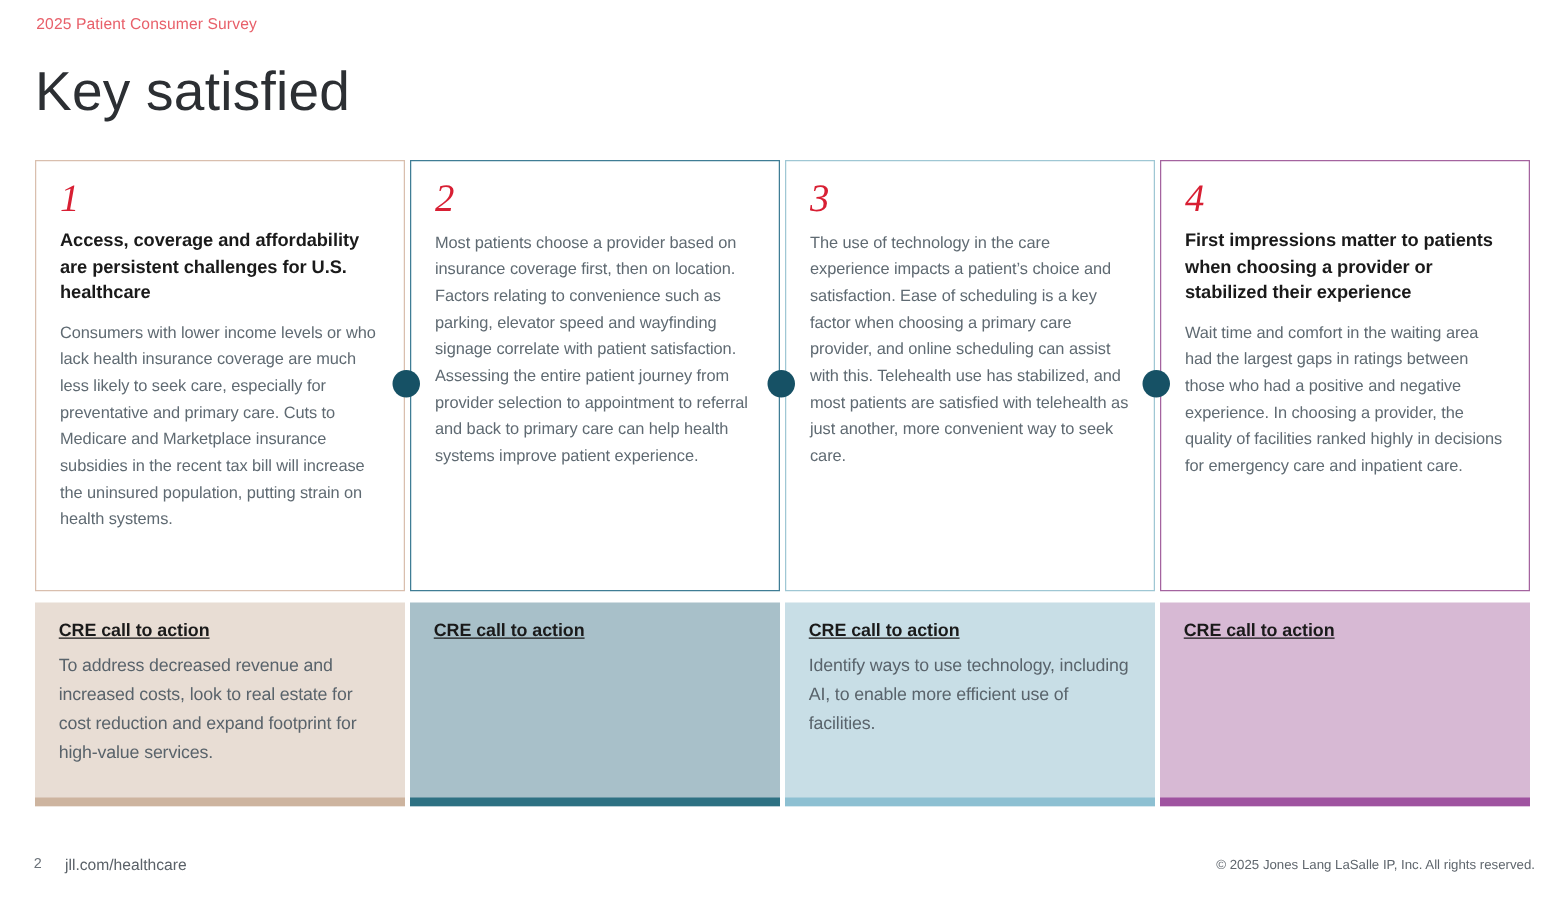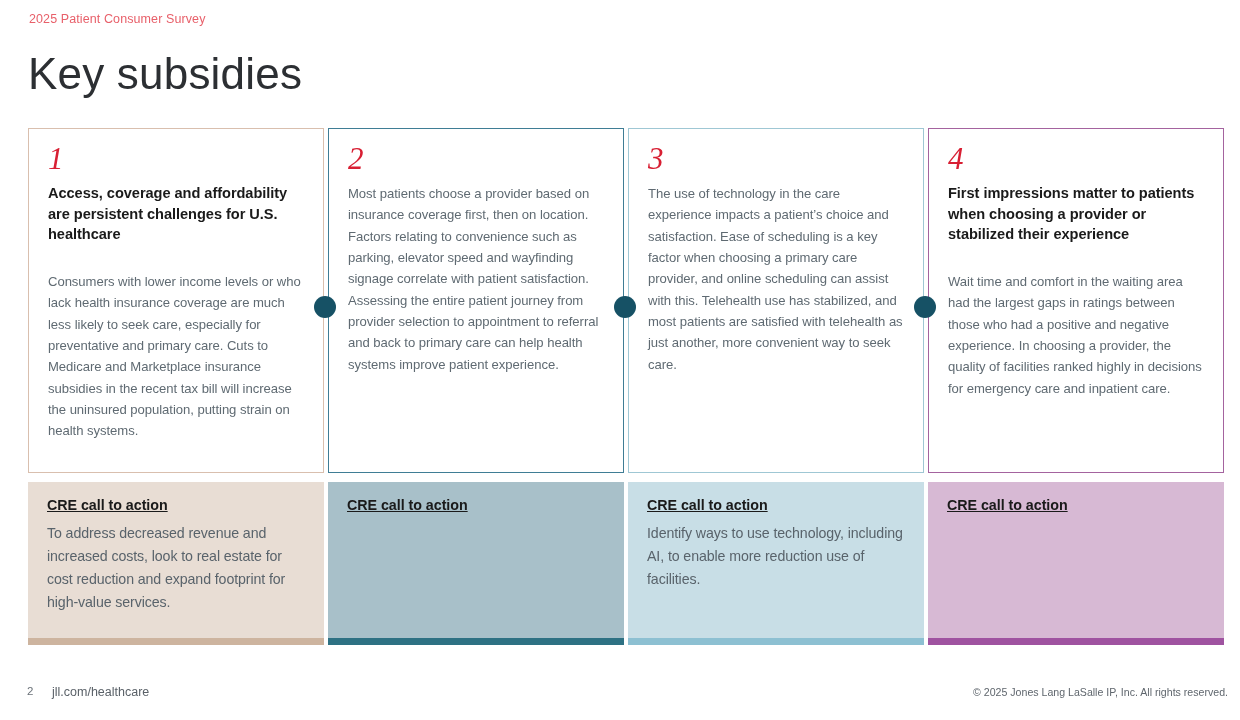--- a/index.html
+++ b/index.html
@@ -39,21 +39,21 @@
   .num {
     font-family: "Liberation Serif", serif;
     font-style: italic;
     font-size: 31px; font-weight: 400;
     color: #d81f33; line-height: 1;
     margin-bottom: 9px;
   }
   .headline {
     font-size: 14.6px; font-weight: 700; color: #1a1a1a;
     line-height: 1.42; letter-spacing: -.05px;
-    margin-bottom: 26px;
+    margin-bottom: 10px;
   }
   .body {
     font-size: 13.1px; color: #5f6a72; line-height: 1.63;
     letter-spacing: -.05px;
   }
 
   .gap { height: 9px; }
 
   .cta {
     flex: 1;
@@ -89,21 +89,21 @@
     position: absolute; right: 12px; top: 686px;
     font-size: 10.6px; color: #5f666d;
   }
 </style>
 </head>
 <body>
 
 <div class="slide">
 
   <div class="eyebrow">2025 Patient Consumer Survey</div>
-  <div class="page-title">Key subsidies</div>
+  <div class="page-title">Key satisfied</div>
 
   <div class="cards">
 
     <div class="col" style="--edge:#d9bfae; --ctabg:#e8ddd4; --ctabar:#cdb49f;">
       <div class="insight">
         <div class="num">1</div>
         <div class="headline">Access, coverage and affordability are persistent challenges for U.S. healthcare</div>
         <div class="body">Consumers with lower income levels or who lack health insurance coverage are much less likely to seek care, especially for preventative and primary care. Cuts to Medicare and Marketplace insurance subsidies in the recent tax bill will increase the uninsured population, putting strain on health systems.</div>
       </div>
       <div class="gap"></div>
@@ -125,21 +125,21 @@
     </div>
 
     <div class="col" style="--edge:#9fc7d4; --ctabg:#c8dee6; --ctabar:#8dc0d2;">
       <div class="insight">
         <div class="num">3</div>
         <div class="body">The use of technology in the care experience impacts a patient’s choice and satisfaction. Ease of scheduling is a key factor when choosing a primary care provider, and online scheduling can assist with this. Telehealth use has stabilized, and most patients are satisfied with telehealth as just another, more convenient way to seek care.</div>
       </div>
       <div class="gap"></div>
       <div class="cta">
         <div class="cta-title">CRE call to action</div>
-        <div class="cta-body">Identify ways to use technology, including AI, to enable more reduction use of facilities.</div>
+        <div class="cta-body">Identify ways to use technology, including AI, to enable more efficient use of facilities.</div>
       </div>
     </div>
 
     <div class="col" style="--edge:#a4639f; --ctabg:#d7b9d4; --ctabar:#9f53a0;">
       <div class="insight">
         <div class="num">4</div>
         <div class="headline">First impressions matter to patients when choosing a provider or stabilized their experience</div>
         <div class="body">Wait time and comfort in the waiting area had the largest gaps in ratings between those who had a positive and negative experience. In choosing a provider, the quality of facilities ranked highly in decisions for emergency care and inpatient care.</div>
       </div>
       <div class="gap"></div>

